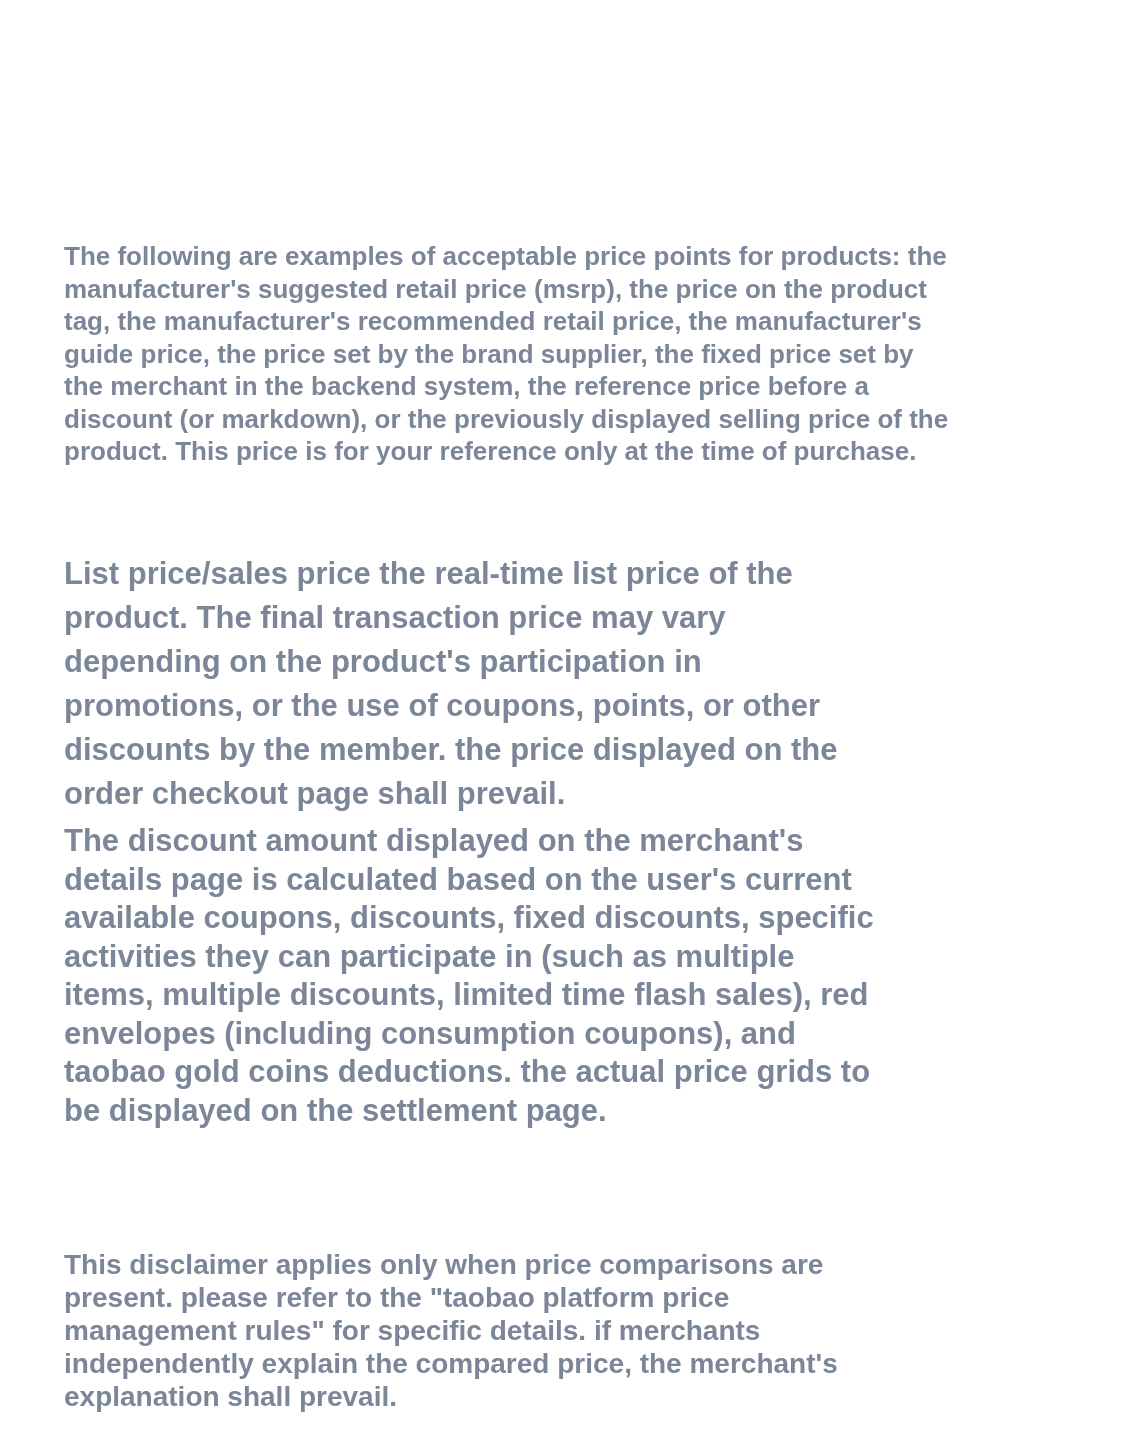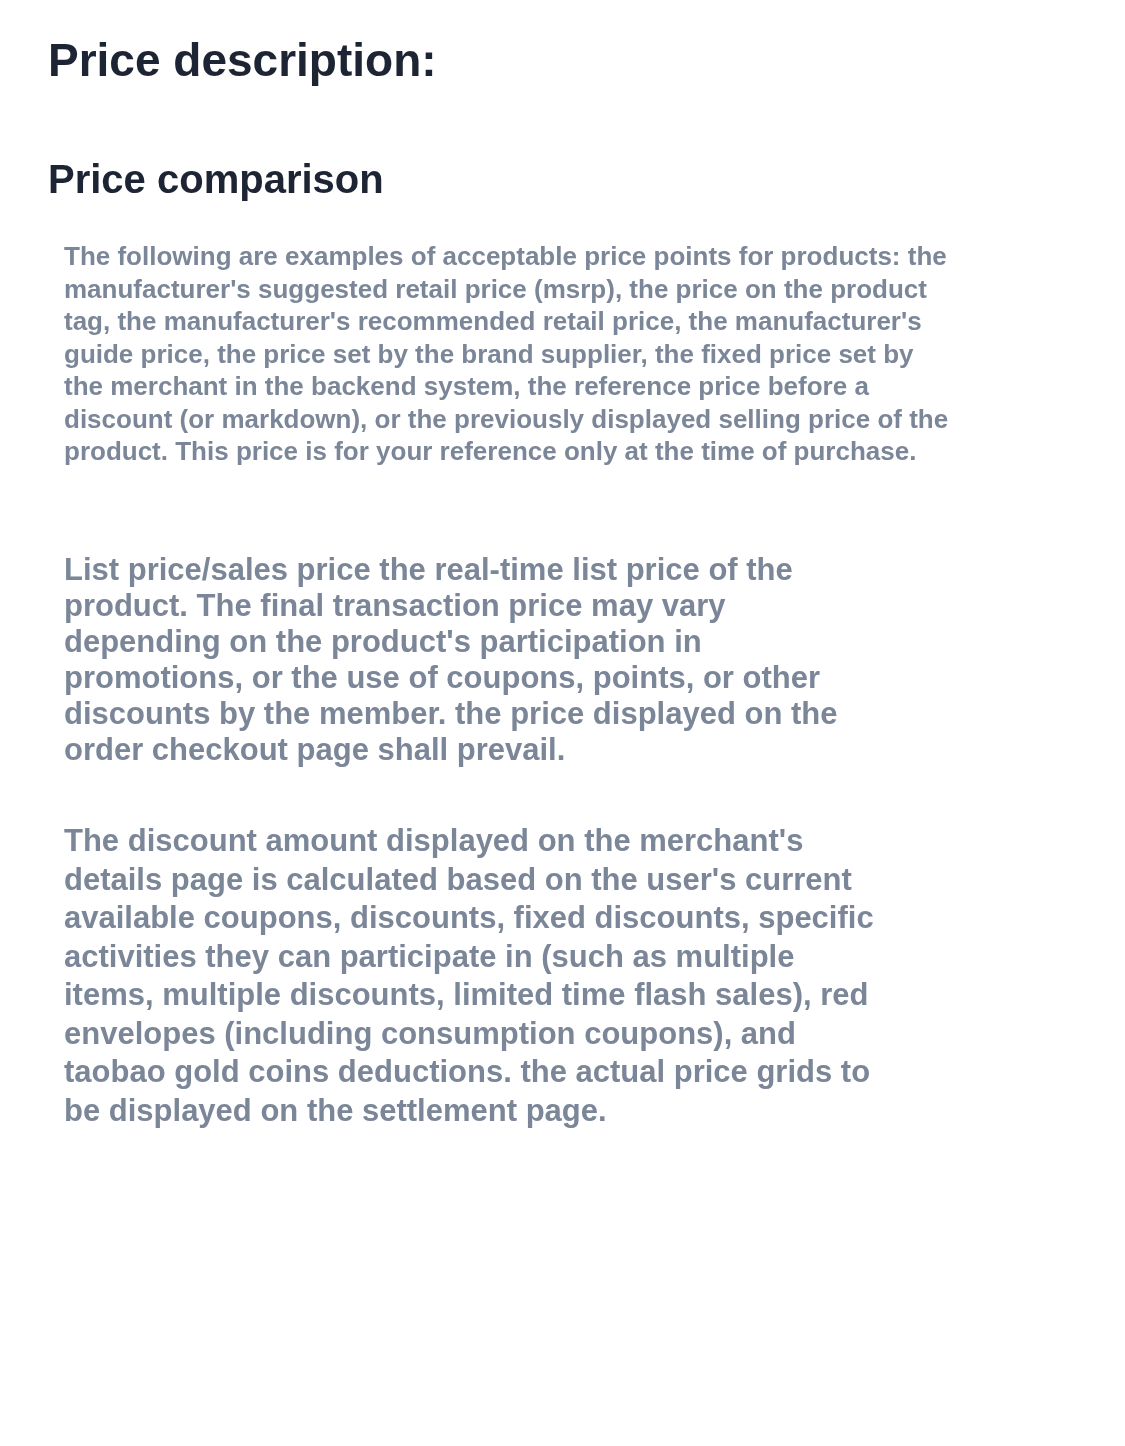--- a/index.html
+++ b/index.html
@@ -45,41 +45,39 @@
     white-space: pre-line;
   }
   .para-intro {
     top: 224px;
     font-size: 26px;
     line-height: 32.5px;
   }
   .para-list-price {
     top: 536px;
     font-size: 31px;
-    line-height: 36px;
+    line-height: 44px;
   }
   .para-discount {
     top: 806px;
     font-size: 31px;
     line-height: 38.5px;
   }
   .para-disclaimer {
     top: 1232px;
     font-size: 28px;
     line-height: 33px;
   }
 </style>
 </head>
 <body>
 
 <div class="page">
 
-  <h1 class="page-title">Price description:</h1>
 
-  <h2 class="section-title">Price comparison</h2>
 
   <p class="para para-intro">The following are examples of acceptable price points for products: the
 manufacturer's suggested retail price (msrp), the price on the product
 tag, the manufacturer's recommended retail price, the manufacturer's
 guide price, the price set by the brand supplier, the fixed price set by
 the merchant in the backend system, the reference price before a
 discount (or markdown), or the previously displayed selling price of the
 product. This price is for your reference only at the time of purchase.</p>
 
   <p class="para para-list-price">List price/sales price the real-time list price of the
@@ -91,14 +89,19 @@
 
   <p class="para para-discount">The discount amount displayed on the merchant's
 details page is calculated based on the user's current
 available coupons, discounts, fixed discounts, specific
 activities they can participate in (such as multiple
 items, multiple discounts, limited time flash sales), red
 envelopes (including consumption coupons), and
 taobao gold coins deductions. the actual price grids to
 be displayed on the settlement page.</p>
 
+  <p class="para para-disclaimer">This disclaimer applies only when price comparisons are
+present. please refer to the "taobao platform price
+management rules" for specific details. if merchants
+independently explain the compared price, the merchant's
+explanation shall prevail.</p>
 
 </div>
 
 </body></html>

